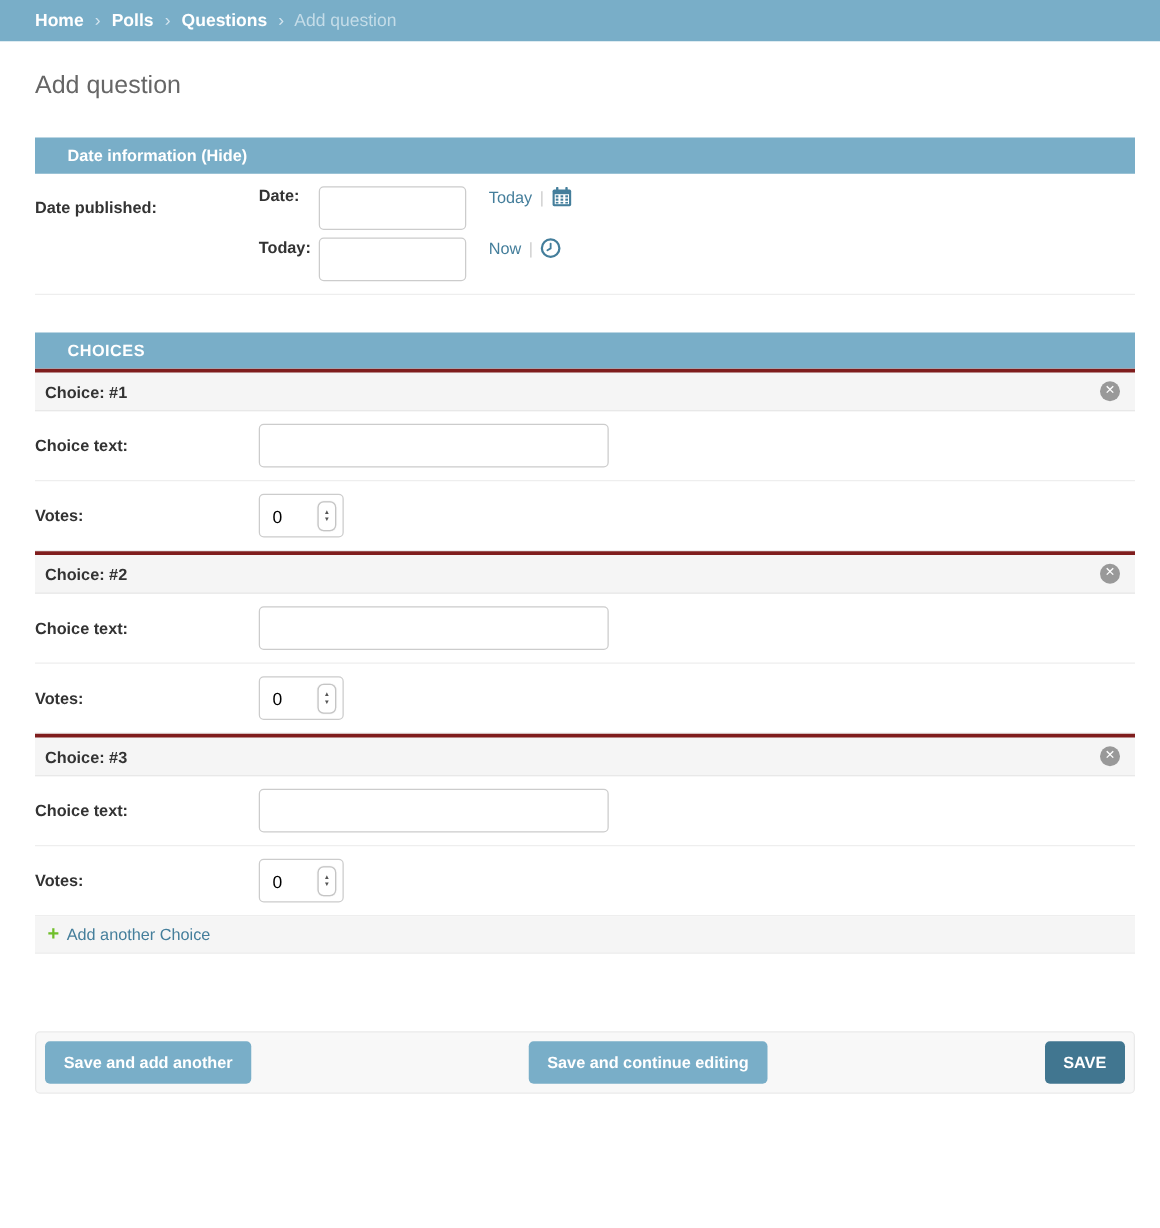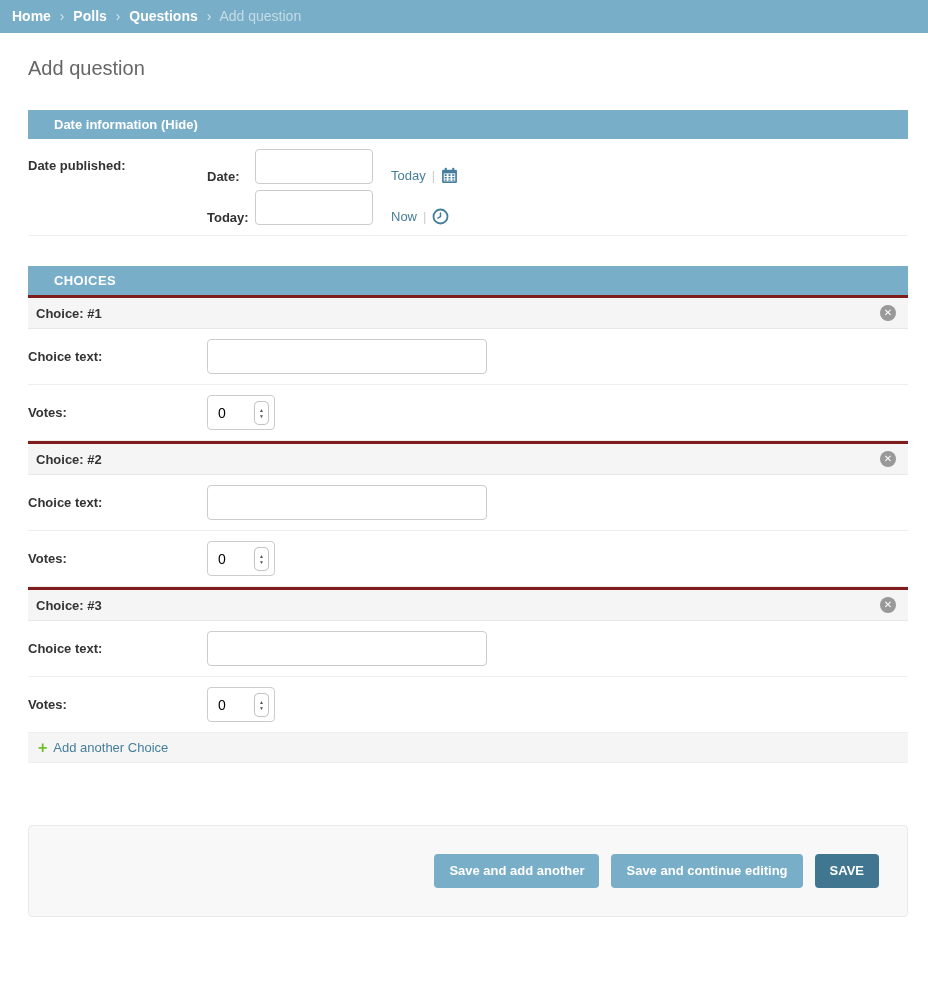--- a/index.html
+++ b/index.html
@@ -4,21 +4,21 @@
 <style>
   * { box-sizing: border-box; }
   html,body { margin:0; padding:0; background:#fff; }
   body {
     font-family: "Liberation Sans", "DejaVu Sans", sans-serif;
     font-size: 13px; color:#333; width:928px;
   }
   
   .breadcrumbs {
     background:#79aec8; color:#c4dce8;
-    padding:10px 12px; font-size:14px; line-height:13px;
+    padding:10px 28px; font-size:14px; line-height:13px;
   }
   .breadcrumbs a { color:#fff; font-weight:bold; text-decoration:none; cursor:pointer; }
   .breadcrumbs .sep { margin:0 5px; color:#d5e5ef; }
   .breadcrumbs .current { color:#c4dce8; }
 
   #content { padding: 14px 20px 20px 28px; }
   h1.page-title { font-size:20px; font-weight:400; color:#666; margin:10px 0 22px 0; }
 
   
   .form-row {
@@ -41,21 +41,21 @@
   
   .module { margin-top:30px; }
   .module h2 {
     margin:0; background:#79aec8; color:#fff;
     font-size:13px; font-weight:600; padding:8px 26px; line-height:13px;
   }
   .module h2 .toggle { color:#fff; cursor:pointer; }
   .module h2.uppercase { letter-spacing:0.4px; }
 
   
-  .datetime-row { display:flex; align-items:flex-end; margin-bottom:6px; }
+  .datetime-row { display:flex; align-items:flex-start; margin-bottom:6px; }
   .datetime-row:last-child { margin-bottom:0; }
   .datetime-row .sub-label { font-weight:bold; width:41px; margin-right:7px; font-size:13px; }
   .datetime-shortcuts { margin-left:18px; display:flex; align-items:center; font-size:13px; }
   a.admin-link { color:#447e9b; text-decoration:none; cursor:pointer; }
   .pipe { color:#ccc; margin:0 6px; }
   .icon-link { color:#447e9b; display:inline-flex; cursor:pointer; }
   .icon-link svg { display:block; }
 
   
   .inline-group h3 {
@@ -82,21 +82,21 @@
 
   .add-row {
     background:#f5f5f5; border-bottom:1px solid #eee;
     padding:7px 10px; font-size:13px; display:flex; align-items:center;
   }
   .plus-icon { color:#70bf2b; font-weight:bold; font-size:16px; margin-right:6px; line-height:13px; }
 
   
   .submit-row {
     margin-top:62px; background:#f8f8f8; border:1px solid #eaeaea; border-radius:4px;
-    padding:28px; display:flex; justify-content:flex-end; gap:12px;
+    padding:7px; display:flex; justify-content:space-between; gap:12px;
   }
   .btn {
     border:none; border-radius:4px; background:#79aec8; color:#fff;
     font-size:13px; font-weight:bold; font-family:inherit;
     padding:10px 15px; cursor:pointer; line-height:14px;
   }
   .btn.default { background:#417690; padding:10px 15px; }
 </style>
 </head>
 <body>

